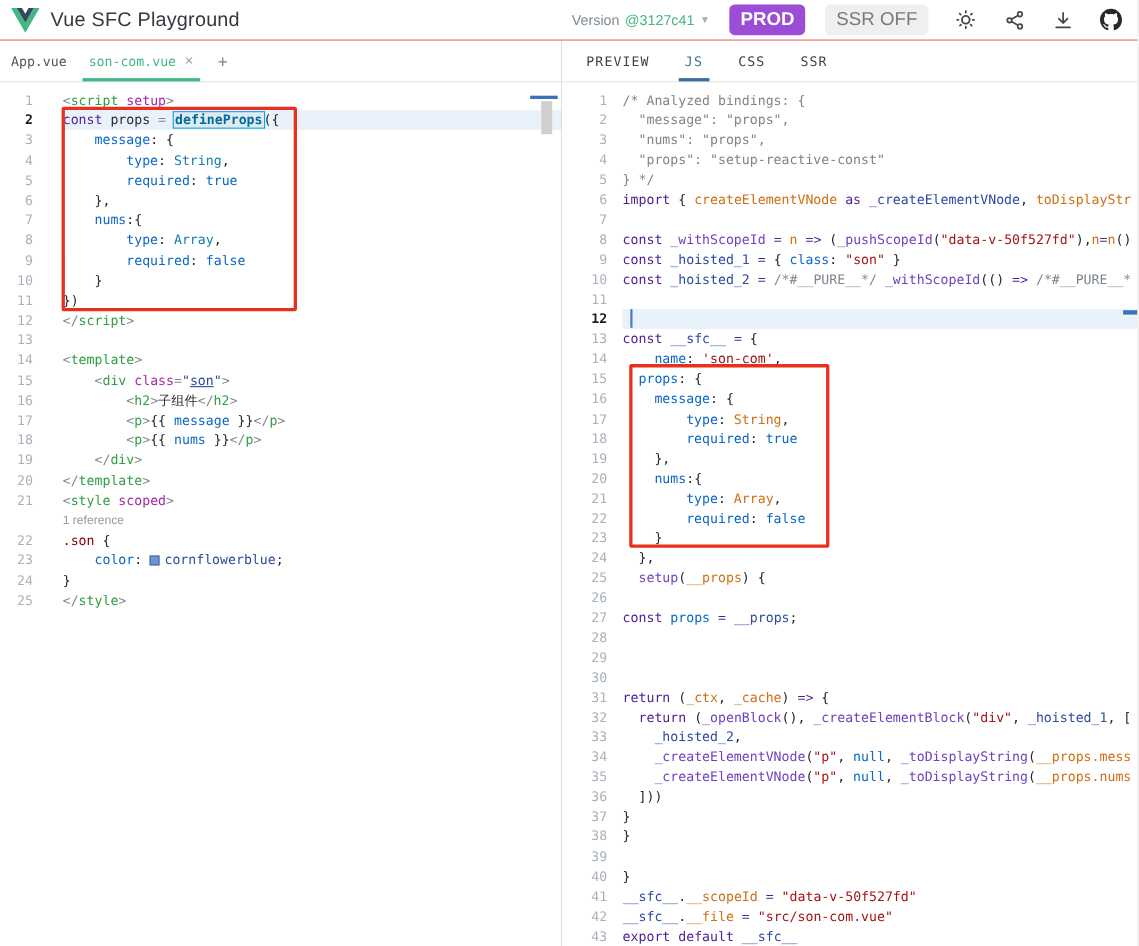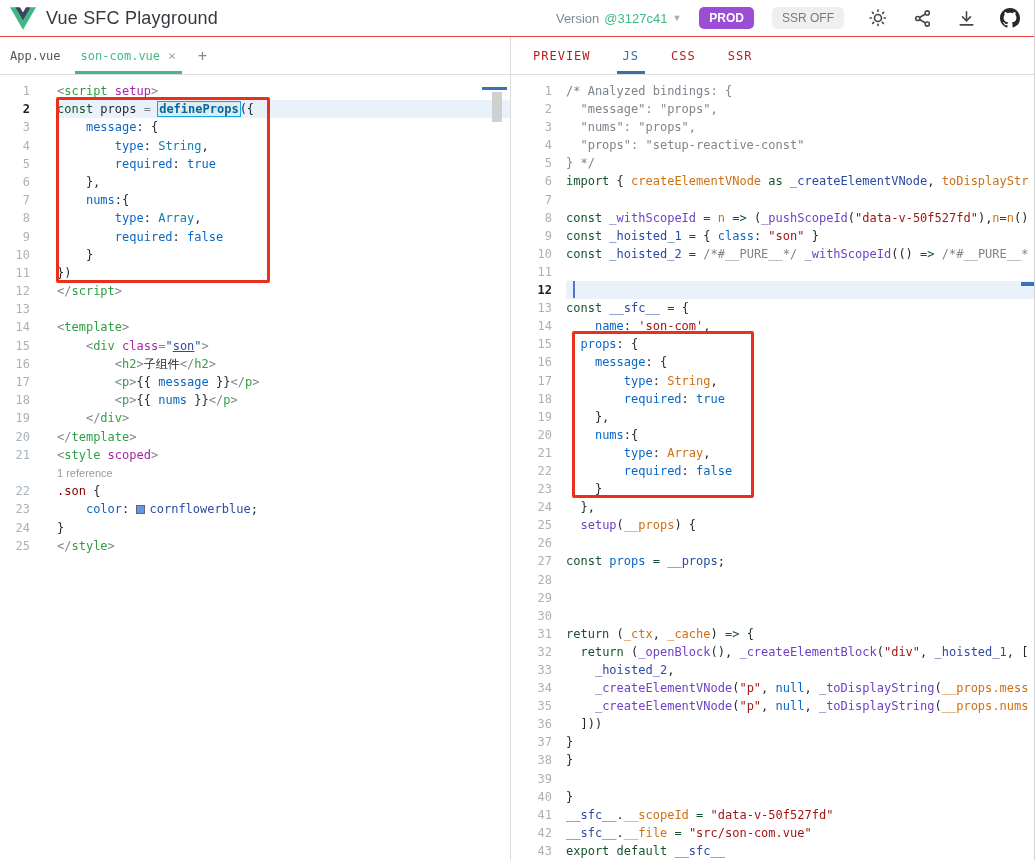--- a/index.html
+++ b/index.html
@@ -10,21 +10,21 @@
 
   
   .header { height:37px; flex:0 0 37px; display:flex; align-items:center;
     padding:0 14px 0 10px; border-bottom:1px solid #ef4444; background:#fff; }
   .logo { width:26px; height:23px; margin-right:10px; flex:0 0 auto; }
   .title { font-size:18px; font-weight:500; color:#35393f; letter-spacing:.2px; }
   .hspacer { margin-left:auto; }
   .version { display:flex; align-items:center; font-size:13px; color:#7f8b93; cursor:pointer; }
   .version .vval { color:#42b883; margin-left:5px; }
   .caret { font-size:9px; color:#aaa; margin-left:5px; }
-  .badge { font-size:12px; border-radius:5px; padding:4px 10px; margin-left:18px; cursor:pointer;
+  .badge { font-size:17px; border-radius:5px; padding:4px 10px; margin-left:18px; cursor:pointer;
     font-weight:600; }
   .badge.prod { background:#9b4dd6; color:#fff; }
   .badge.ssr { background:#efefef; color:#7a7a7a; font-weight:400; }
   .hicon { margin-left:24px; width:20px; height:20px; display:flex; align-items:center;
     justify-content:center; cursor:pointer; color:#44494e; }
   .hicon svg { display:block; }
 
   
   .main { flex:1; display:flex; min-height:0; }
   .pane { display:flex; flex-direction:column; min-width:0; }
@@ -37,21 +37,21 @@
     font-size:12px; color:#555; background:#fff; }
   .ftab { display:flex; align-items:center; padding:0 10px; position:relative; cursor:pointer; }
   .ftab .x { color:#9aa0a6; margin-left:8px; font-size:13px; }
   .ftab.active { color:#42b883; }
   .ftab.active::after { content:""; position:absolute; left:4px; right:4px; bottom:0;
     height:3px; background:#42b883; }
   .addtab { display:flex; align-items:center; padding:0 12px; color:#888; font-size:15px; cursor:pointer; }
   .sec-tabs { margin-left:auto; display:flex; align-items:center; color:#9aa0a6; }
   .sec-tab { padding:0 12px; cursor:pointer; display:flex; align-items:center; height:100%; }
   .otab { display:flex; align-items:center; padding:0 12px; margin-left:8px;
-    position:relative; color:#b91c1c; cursor:pointer; letter-spacing:1px; }
+    position:relative; color:#404040; cursor:pointer; letter-spacing:1px; }
   .otab:first-child { margin-left:10px; }
   .otab.active { color:#3e6f9e; }
   .otab.active::after { content:""; position:absolute; left:6px; right:6px; bottom:0;
     height:3px; background:#3e6f9e; }
 
   
   .editor { position:relative; flex:1; overflow:hidden; padding-top:7px;
     font-family:"DejaVu Sans Mono", monospace; font-size:12px; background:#fff; }
   .line { display:flex; white-space:pre; height:18.1px; line-height:18.1px; }
   .pane.left .line { height:18.2px; line-height:18.2px; }
@@ -60,21 +60,21 @@
   .num.act { color:#1d1d1d; font-weight:bold; }
   .code { flex:1; margin-left:27px; overflow:hidden; }
   .pane.right .code { margin-left:14px; }
   .line.cur .code { background:#e9f2fa; }
   .lens-row { height:18.2px; line-height:18.2px; padding-left:57px;
     font-family:"Liberation Sans", sans-serif; font-size:11px; color:#9a9a9a; cursor:pointer; }
 
   
   .tk-pl  { color:#24292e; }
   .tk-gry { color:#808890; }
-  .tk-kw  { color:#14532d;text-align:center; }
+  .tk-kw  { color:#4c1d95;text-align:center; }
   .tk-tag { color:#2f9e44; }
   .tk-att { color:#a626a4; }
   .tk-fn  { color:#6f42c1; }
   .tk-orn { color:#ce7014; }
   .tk-blu { color:#0b67c4; }
   .tk-cls { color:#0e7fae; }
   .tk-str { color:#a31515; }
   .tk-nvy { color:#2c4aa0; }
   .tk-lnk { color:#2c4aa0; text-decoration:underline; }
   .tk-cmt { color:#7d858d; }

